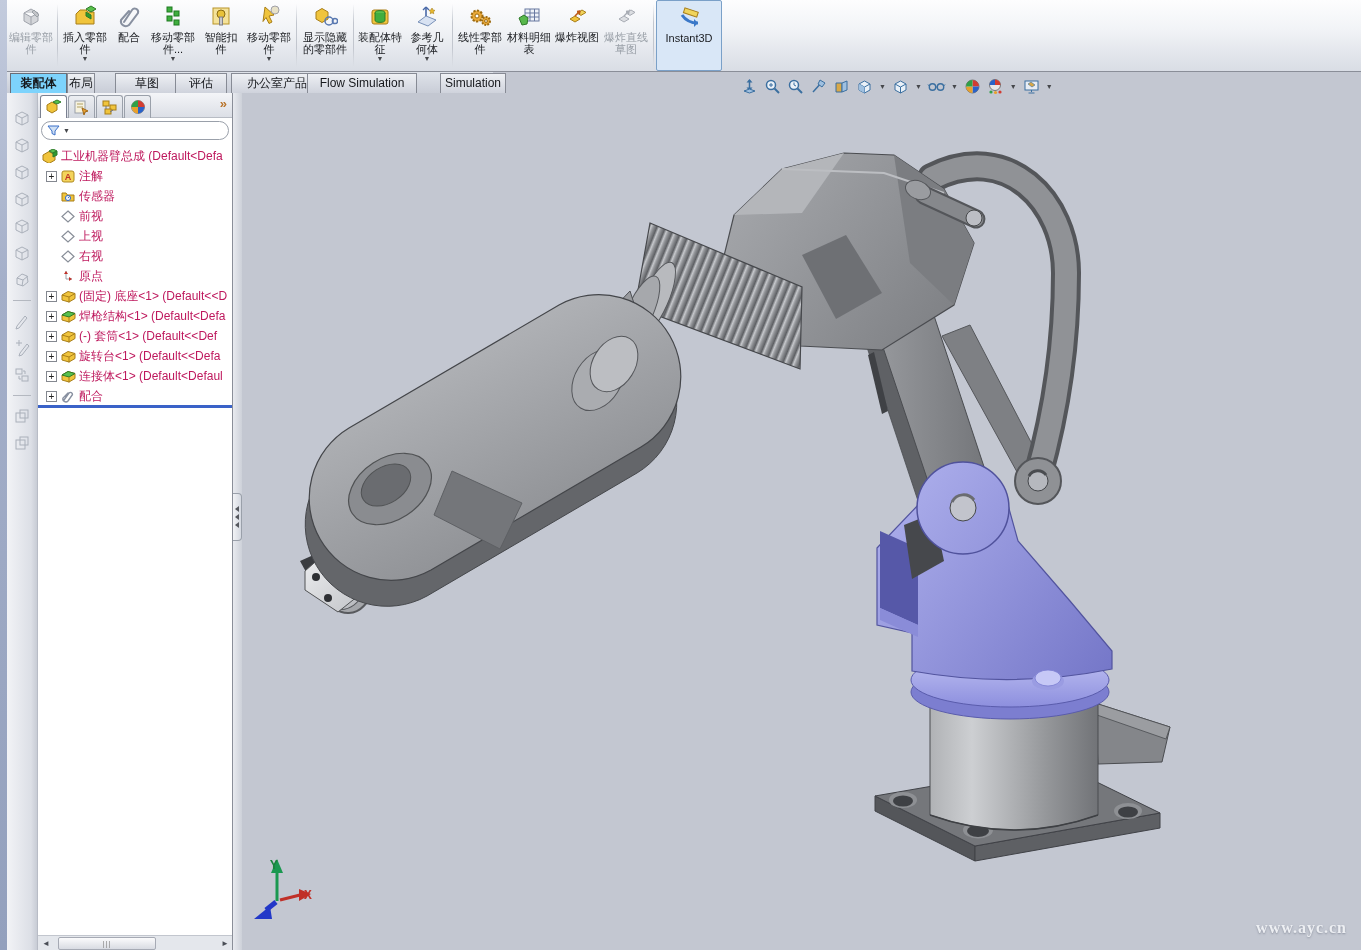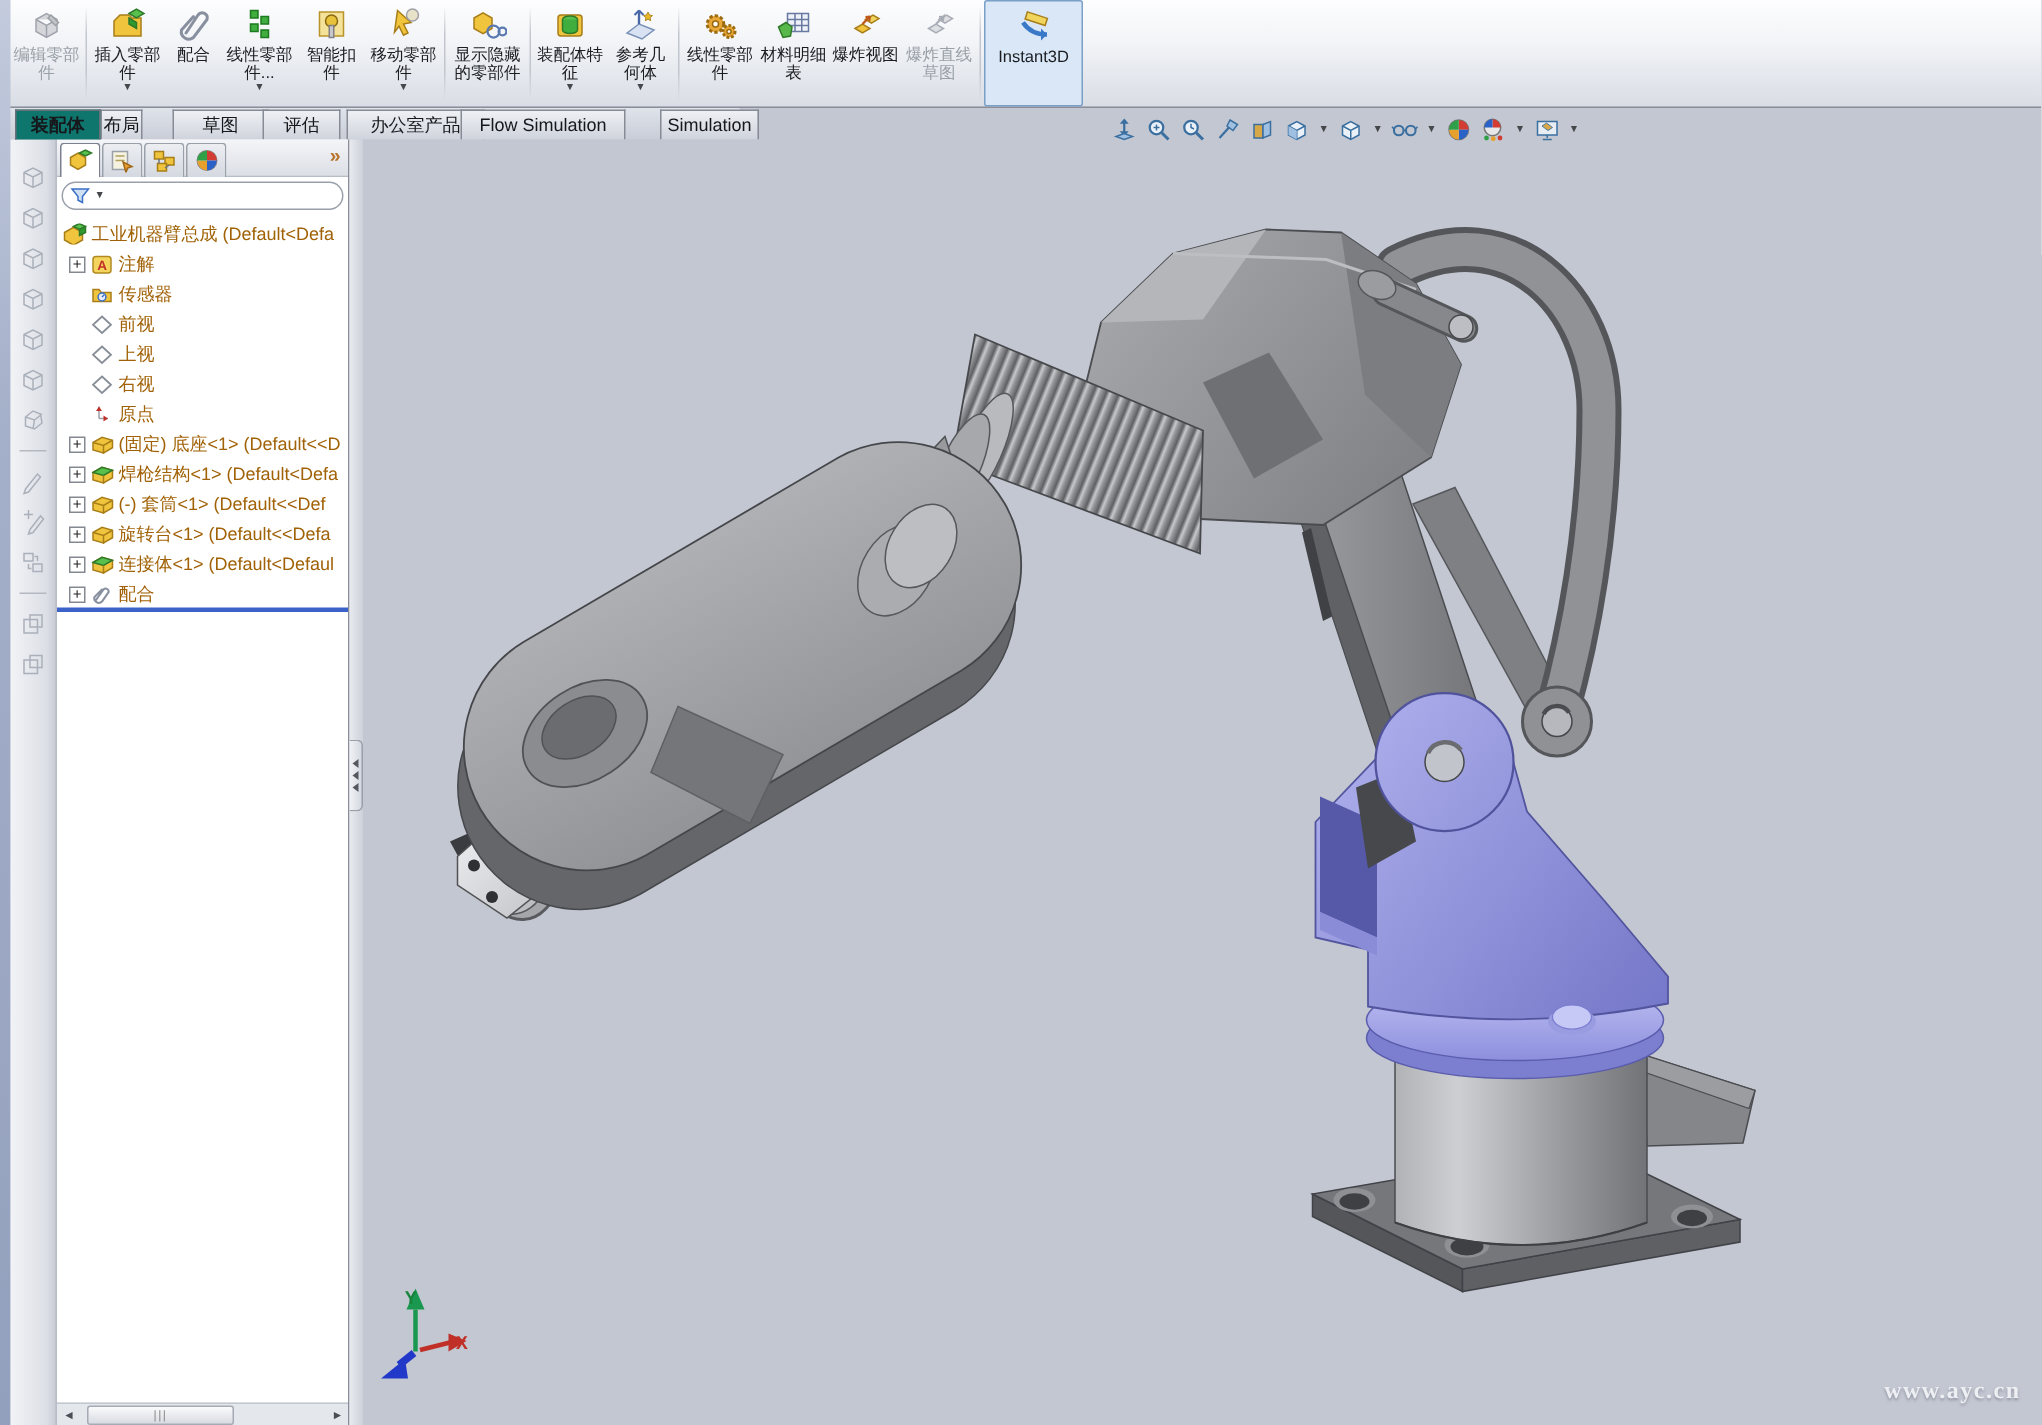--- a/index.html
+++ b/index.html
@@ -23,21 +23,21 @@
   .rbtn.active { background:#d9e7f7; border:1px solid #7aa0c8; border-radius:2px; }
   .rsep { width:1px; background:linear-gradient(180deg,transparent,#c2c6ce 30%,#c2c6ce 70%,transparent); margin:4px 2px; }
 
   
   .tabrow { position:absolute; left:7px; top:72px; width:1354px; height:21px; background:#c3c7d1; }
   .tabrow .tabsbg { position:absolute; left:0; top:0; width:486px; height:21px;
     background:linear-gradient(180deg,#dfe3ea,#c9cdd7); }
   .tab { position:absolute; top:1px; height:20px; font-size:12px; color:#16181c; text-align:center;
     line-height:19px; background:linear-gradient(180deg,#eef0f4,#cfd3dc);
     border:1px solid #878b95; border-bottom:none; cursor:default; overflow:hidden; white-space:nowrap; }
-  .tab.active { background:#0f766e; border-color:#6a6e78; z-index:2; font-weight:bold; }
+  .tab.active { background:#7dd3fc; border-color:#6a6e78; z-index:2; font-weight:bold; }
 
   
   .sidetools { position:absolute; left:7px; top:93px; width:31px; height:857px;
     background:linear-gradient(90deg,#f2f3f6,#dcdfe6 80%,#c8ccd5); border-right:1px solid #b8bcc6;
     display:flex; flex-direction:column; align-items:center; padding-top:14px; }
   .stool { width:22px; height:22px; margin-bottom:5px; display:flex; align-items:center; justify-content:center; }
   .sdiv { width:18px; height:1px; background:#b4b8c0; margin:4px 0 9px 0; }
 
   
   .treepanel { position:absolute; left:38px; top:93px; width:195px; height:857px; background:#ffffff;
@@ -51,21 +51,21 @@
   .tchevron { position:absolute; right:6px; top:3px; color:#b8742a; font-weight:bold; font-size:13px; }
   .filterbar { position:absolute; left:3px; top:28px; width:188px; height:19px; background:#ffffff;
     border:1px solid #9aa0aa; border-radius:10px; display:flex; align-items:center; padding-left:5px; }
   .filterbar .farrow { font-size:7px; color:#45474b; margin-left:3px; }
   .tree { position:absolute; left:0; top:50px; width:195px; height:270px; }
   .trow { position:absolute; height:18px; display:flex; align-items:center; white-space:nowrap; overflow:hidden; width:195px; }
   .plus { width:11px; height:11px; border:1px solid #848890; background:#fff; color:#222; font-size:10px;
     line-height:9px; text-align:center; margin-right:3px; flex:none; }
   .noplus { width:14px; flex:none; }
   .ticon { width:16px; height:14px; margin-right:3px; flex:none; display:flex; align-items:center; justify-content:center; }
-  .tlabel { font-size:12px; color:#a16207; }
+  .tlabel { font-size:12px; color:#be185d; }
   .treediv { position:absolute; left:0; top:312px; width:195px; height:3px; background:#3a62c8; }
   .hscroll { position:absolute; left:0; bottom:0; width:195px; height:15px; background:#e4e7ec; border-top:1px solid #c2c6ce; }
   .harrow { position:absolute; top:1px; width:14px; height:13px; font-size:8px; color:#4a4e56; text-align:center; line-height:13px; }
   .hthumb { position:absolute; left:20px; top:1px; width:98px; height:13px;
     background:linear-gradient(180deg,#fbfbfc,#d8dbe2); border:1px solid #a6aab4; border-radius:2px;
     text-align:center; line-height:11px; font-size:8px; color:#888; letter-spacing:1px; }
 
   
   .splitter { position:absolute; left:233px; top:93px; width:9px; height:857px;
     background:linear-gradient(90deg,#e8eaef,#cdd1d9); }
@@ -130,21 +130,21 @@
       <div class="ricon">
         <svg width="26" height="26">
             <g fill="#3fae3f" stroke="#1e7a20">
               <rect x="7" y="3" width="5" height="5"></rect>
               <rect x="14" y="7" width="5" height="5"></rect>
               <rect x="7" y="12" width="5" height="5"></rect>
               <rect x="14" y="16" width="5" height="5"></rect>
             </g>
           </svg>
       </div>
-      <div class="rlabel">线性零部件...</div>
+      <div class="rlabel">移动零部件...</div>
       <div class="rarrow">▼</div>
     </div>
 
     <div class="rbtn" style="width:46px">
       <div class="ricon">
         <svg width="26" height="26">
             <rect x="5" y="4" width="16" height="16" fill="#f4e29a" stroke="#b89428"></rect>
             <circle cx="13" cy="10" r="4" fill="#e8c23a" stroke="#8a6a10"></circle>
             <rect x="11.5" y="13" width="3" height="8" fill="#c8c8cc" stroke="#808086"></rect>
           </svg>

